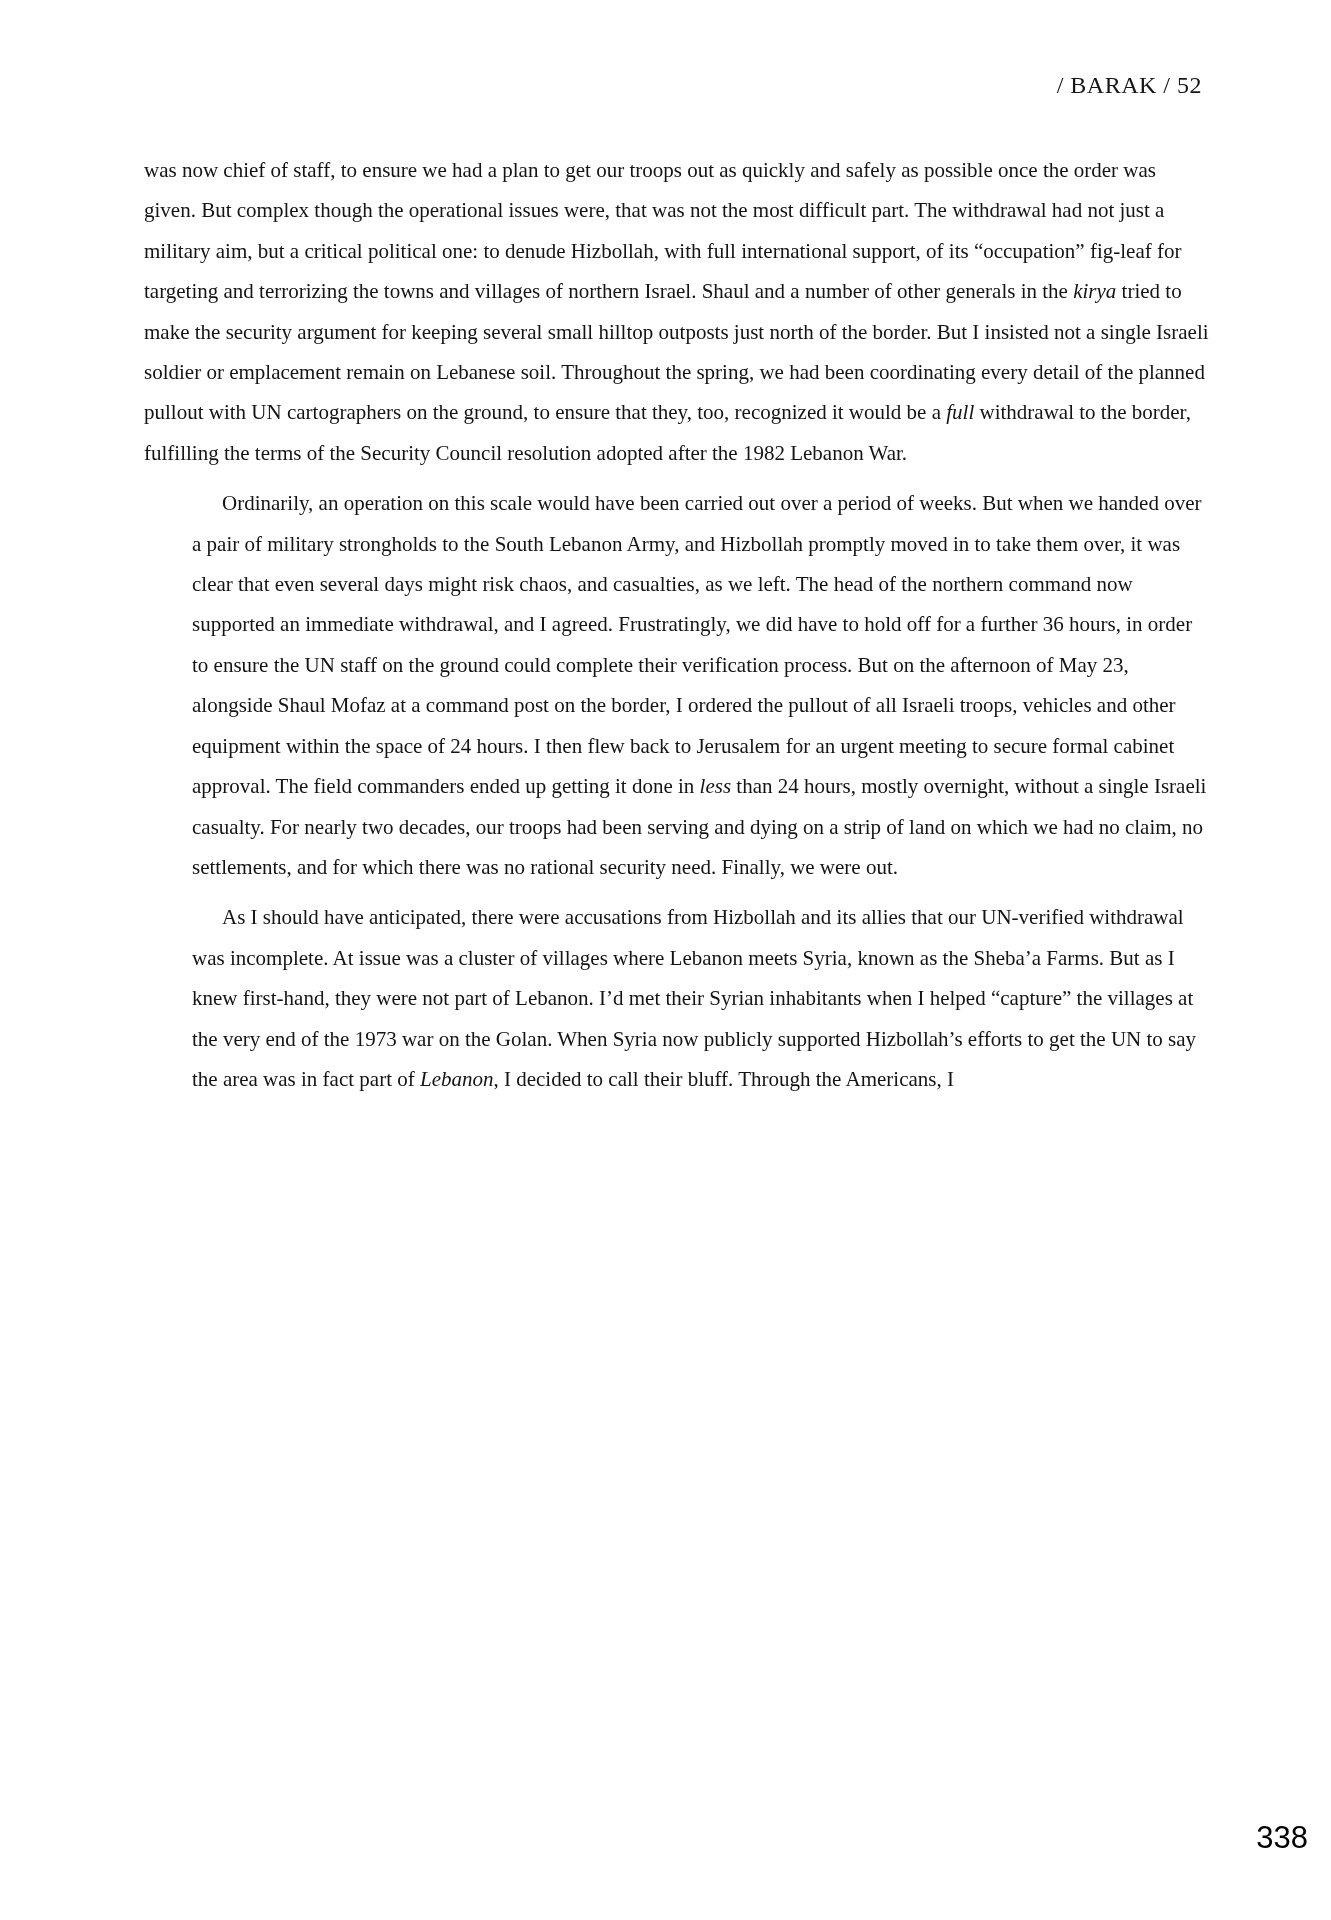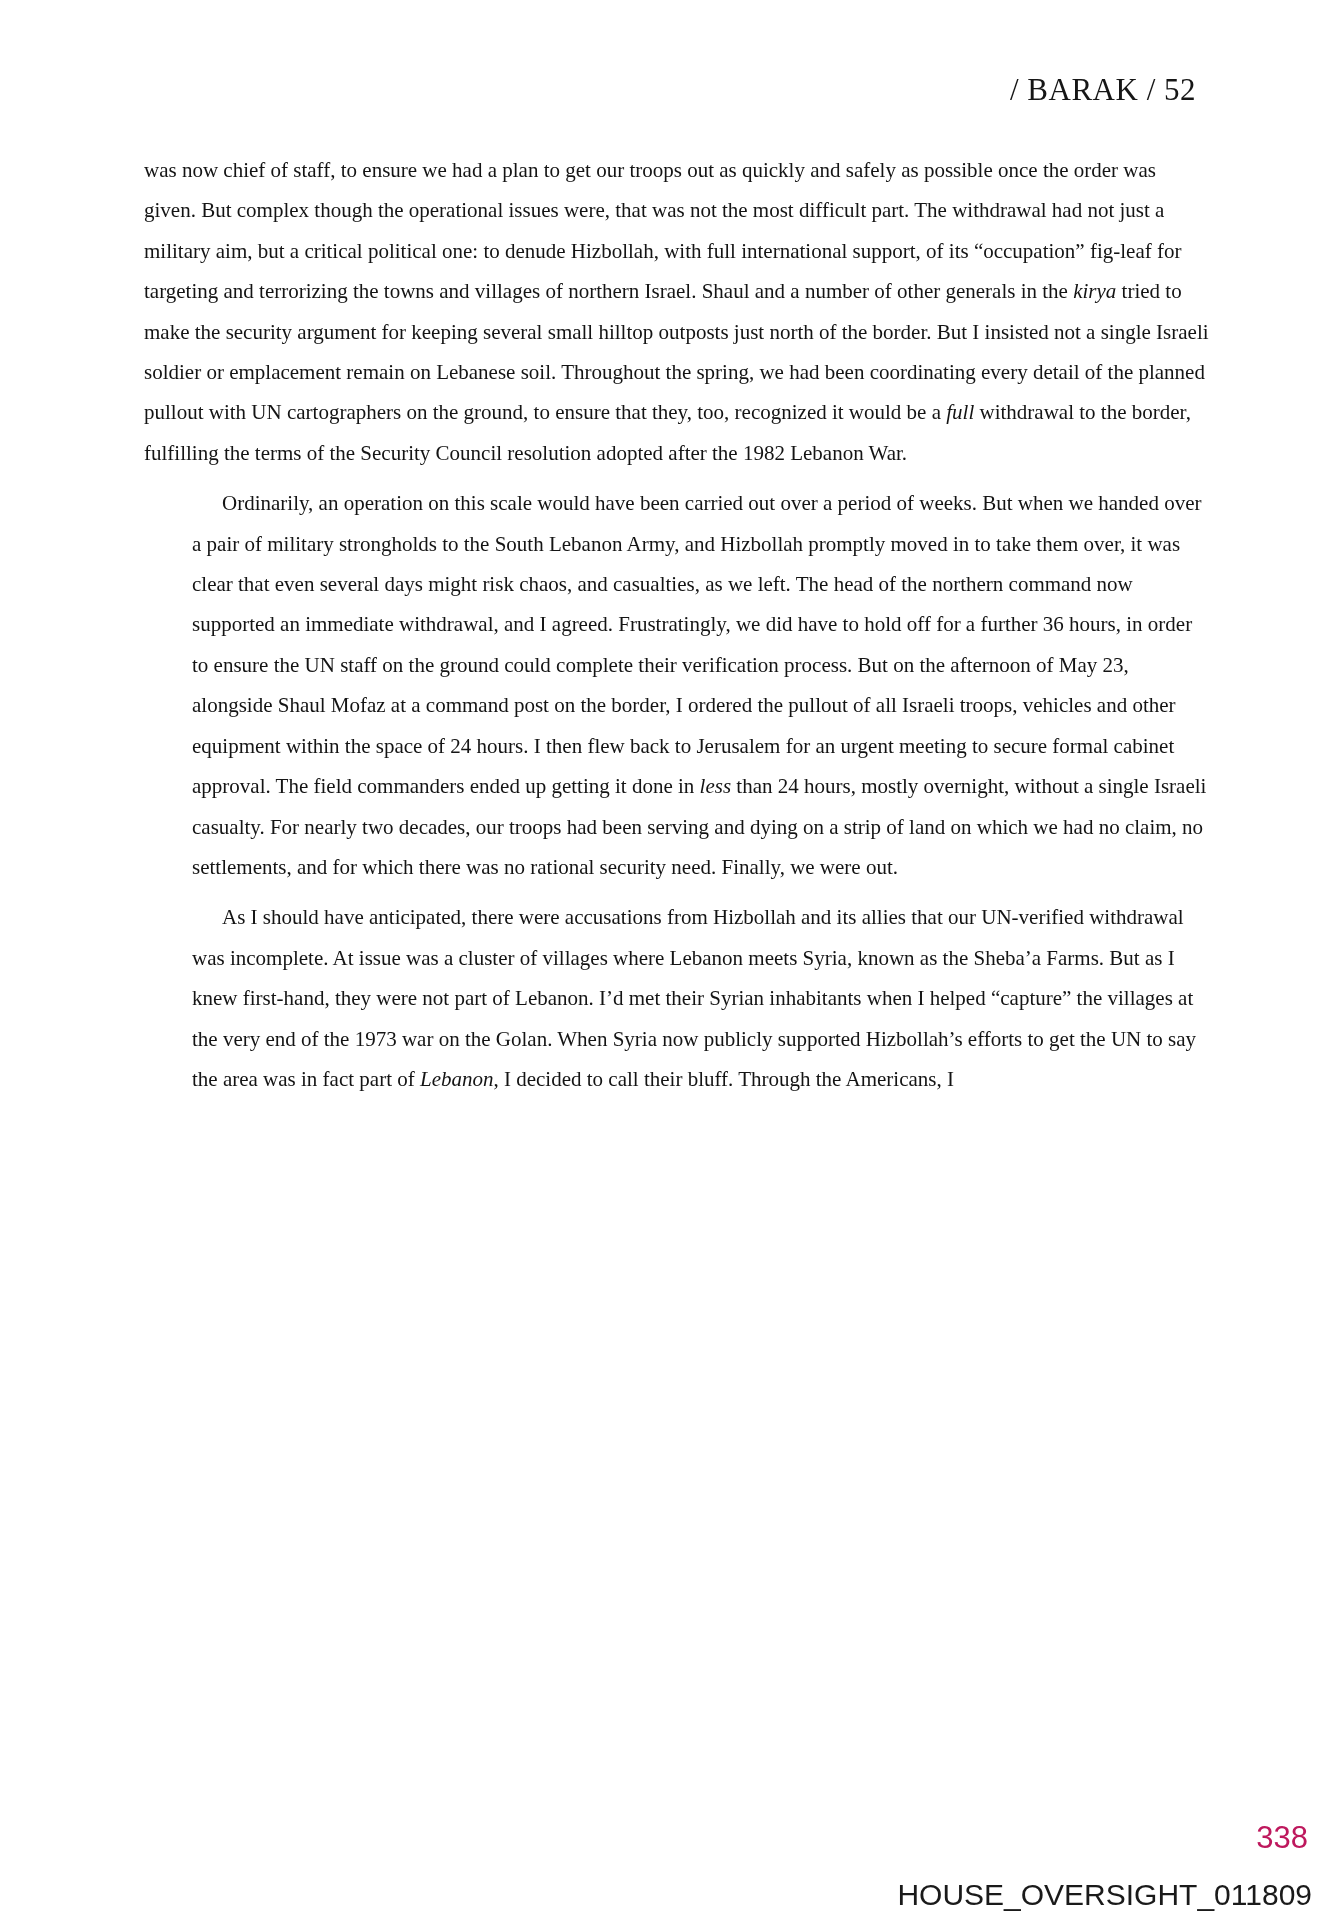--- a/index.html
+++ b/index.html
@@ -12,24 +12,24 @@
     width: 1331px;
     height: 1920px;
     background: #ffffff;
     overflow: hidden;
     font-family: "Liberation Serif", serif;
     color: #141414;
   }
   .running-header {
     position: absolute;
     top: 72px;
-    left: 150px;
+    left: 156px;
     width: 1046px;
     text-align: right;
-    font-size: 31px;
+    font-size: 24px;
     letter-spacing: 0.5px;
     white-space: nowrap;
     color: #161616;
   }
   .body-text {
     position: absolute;
     top: 150px;
     left: 144px;
     width: 1066px;
     font-size: 21px;
@@ -46,21 +46,21 @@
   }
   .body-text i {
     font-style: italic;
   }
   .page-number {
     position: absolute;
     top: 1820px;
     right: 23px;
     font-family: "Liberation Sans", sans-serif;
     font-size: 31px;
-    color: #be185d;
+    color: #000000;
     white-space: nowrap;
   }
   .bates-stamp {
     position: absolute;
     top: 1878px;
     right: 19px;
     font-family: "Liberation Sans", sans-serif;
     font-size: 30px;
     color: #1a1a1a;
     white-space: nowrap;
@@ -74,15 +74,14 @@
   <div class="running-header">/ BARAK / 52</div>
 
   <div class="body-text">
     <p><span>was now chief of staff, to ensure we had a plan to get our troops out as quickly and safely as possible once the order was given. But complex though the operational issues were, that was not the most difficult part. The withdrawal had not just a military aim, but a critical political one: to denude Hizbollah, with full international support, of its “occupation” fig-leaf for targeting and terrorizing the towns and villages of northern Israel. Shaul and a number of other generals in the </span><i>kirya</i><span> tried to make the security argument for keeping several small hilltop outposts just north of the border. But I insisted not a single Israeli soldier or emplacement remain on Lebanese soil. Throughout the spring, we had been coordinating every detail of the planned pullout with UN cartographers on the ground, to ensure that they, too, recognized it would be a </span><i>full</i><span> withdrawal to the border, fulfilling the terms of the Security Council resolution adopted after the 1982 Lebanon War.</span></p>
     <p><span>Ordinarily, an operation on this scale would have been carried out over a period of weeks. But when we handed over a pair of military strongholds to the South Lebanon Army, and Hizbollah promptly moved in to take them over, it was clear that even several days might risk chaos, and casualties, as we left. The head of the northern command now supported an immediate withdrawal, and I agreed. Frustratingly, we did have to hold off for a further 36 hours, in order to ensure the UN staff on the ground could complete their verification process. But on the afternoon of May 23, alongside Shaul Mofaz at a command post on the border, I ordered the pullout of all Israeli troops, vehicles and other equipment within the space of 24 hours. I then flew back to Jerusalem for an urgent meeting to secure formal cabinet approval. The field commanders ended up getting it done in </span><i>less</i><span> than 24 hours, mostly overnight, without a single Israeli casualty. For nearly two decades, our troops had been serving and dying on a strip of land on which we had no claim, no settlements, and for which there was no rational security need. Finally, we were out.</span></p>
     <p><span>As I should have anticipated, there were accusations from Hizbollah and its allies that our UN-verified withdrawal was incomplete. At issue was a cluster of villages where Lebanon meets Syria, known as the Sheba’a Farms. But as I knew first-hand, they were not part of Lebanon. I’d met their Syrian inhabitants when I helped “capture” the villages at the very end of the 1973 war on the Golan. When Syria now publicly supported Hizbollah’s efforts to get the UN to say the area was in fact part of </span><i>Lebanon</i><span>, I decided to call their bluff. Through the Americans, I</span></p>
   </div>
 
   <div class="page-number">338</div>
 
-  <div class="bates-stamp">HOUSE_OVERSIGHT_011809</div>
 
 </div>
 
 </body></html>

